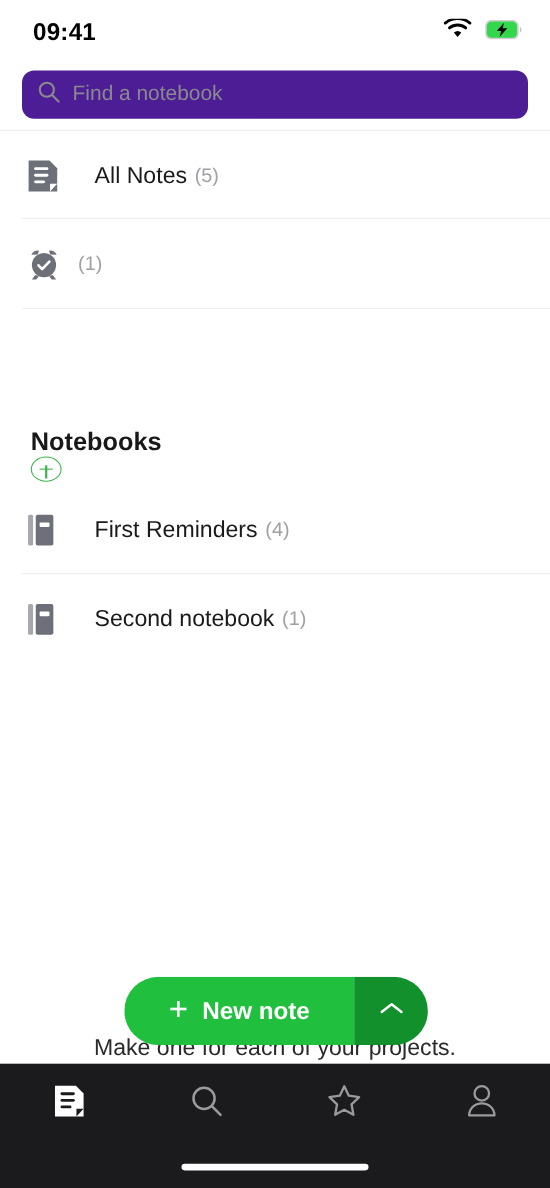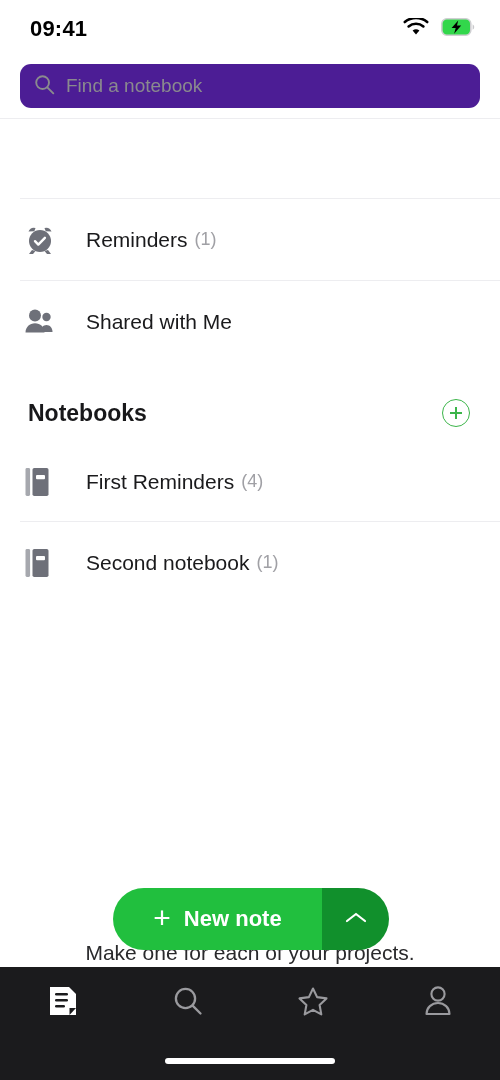--- a/index.html
+++ b/index.html
@@ -46,22 +46,23 @@
   }
   .row-icon { width: 40px; display: flex; align-items: center; justify-content: flex-start; }
   .row-label {
     font-size: 21px; color: #1a1a1c; margin-left: 22px; white-space: nowrap;
   }
   .row-count { font-size: 18px; color: #a0a0a5; margin-left: 7px; }
 
   
   .nb-header {
     position: absolute; left: 0; top: 388px; width: 500px; height: 50px;
-    display: flex; align-items: center; justify-content: space-between;
+    display: flex; align-items: flex-start; justify-content: space-between;
     padding: 0 30px 0 28px;
+    flex-direction: column;
   }
   .nb-title { font-size: 23px; font-weight: bold; color: #18181a; }
   .add-btn {
     width: 28px; height: 28px; border-radius: 50%;
     border: 1.6px solid #3cb54a; position: relative;
     background: transparent; cursor: pointer;
   }
   .add-btn::before, .add-btn::after {
     content: ""; position: absolute; background: #3cb54a;
   }
@@ -133,50 +134,50 @@
           <circle cx="8.6" cy="8.6" r="6.4" fill="none" stroke="#8a8a8e" stroke-width="1.9"></circle>
           <line x1="13.3" y1="13.3" x2="19.3" y2="19.3" stroke="#8a8a8e" stroke-width="1.9" stroke-linecap="round"></line>
         </svg>
       </span>
       <input class="search-input" type="text" placeholder="Find a notebook" style="">
     </div>
   </div>
 
   <div class="sep-full" style="top:118px"></div>
 
+  <div class="row" style="top:119px">
+    <span class="row-icon">
+      <svg width="30" height="32" viewBox="0 0 30 32">
+        <path d="M2 2 h19 l7 7 v21 h-26 z" fill="#6e7079"></path>
+        <path d="M21.5 30 v-7 h6.5 z" fill="#ffffff"></path>
+        <rect x="7" y="8" width="13" height="2.6" rx="1.3" fill="#fff"></rect>
+        <rect x="7" y="14" width="13" height="2.6" rx="1.3" fill="#fff"></rect>
+        <rect x="7" y="20" width="10" height="2.6" rx="1.3" fill="#fff"></rect>
+      </svg>
+    </span>
+    <span class="row-label">All Notes</span>
+    <span class="row-count">(5)</span>
+  </div>
   <div class="sep-inset" style="top:198px"></div>
 
   <div class="row" style="top:199px">
     <span class="row-icon">
       <svg width="32" height="32" viewBox="0 0 32 32">
         <path d="M4.5 7.5 a6 6 0 0 1 7-3.6 l-1.2 3.4 z" fill="#6e7079"></path>
         <path d="M27.5 7.5 a6 6 0 0 0 -7-3.6 l1.2 3.4 z" fill="#6e7079"></path>
         <circle cx="16" cy="17" r="11" fill="#6e7079"></circle>
         <path d="M8 26 l-3 4 h4 l2.4 -3 z" fill="#6e7079"></path>
         <path d="M24 26 l3 4 h-4 l-2.4 -3 z" fill="#6e7079"></path>
         <path d="M11 17.2 l3.3 3.4 l6.6 -6.8" stroke="#fff" stroke-width="2.4" fill="none" stroke-linecap="round" stroke-linejoin="round"></path>
       </svg>
     </span>
-    <span class="row-label">Reminders</span>
     <span class="row-count">(1)</span>
   </div>
   <div class="sep-inset" style="top:280px"></div>
 
-  <div class="row" style="top:281px">
-    <span class="row-icon">
-      <svg width="32" height="28" viewBox="0 0 32 28">
-        <circle cx="22.5" cy="9" r="4.2" fill="#6e7079"></circle>
-        <path d="M16.5 24 c0-4.2 2.7-7 6-7 s6 2.8 6 7 z" fill="#6e7079"></path>
-        <circle cx="11" cy="7.4" r="6" fill="#6e7079"></circle>
-        <path d="M1.5 24.5 c0-5.4 4.2-9.2 9.5-9.2 s9.5 3.8 9.5 9.2 z" fill="#6e7079"></path>
-      </svg>
-    </span>
-    <span class="row-label">Shared with Me</span>
-    <span class="row-count"></span>
-  </div>
 
   <div class="nb-header">
     <span class="nb-title">Notebooks</span>
     <button class="add-btn"></button>
   </div>
 
   <div class="row" style="top:441px">
     <span class="row-icon">
       <svg width="28" height="32" viewBox="0 0 28 32">
         <rect x="1.5" y="2" width="4.6" height="28" rx="1.4" fill="#a6a8ae"></rect>

